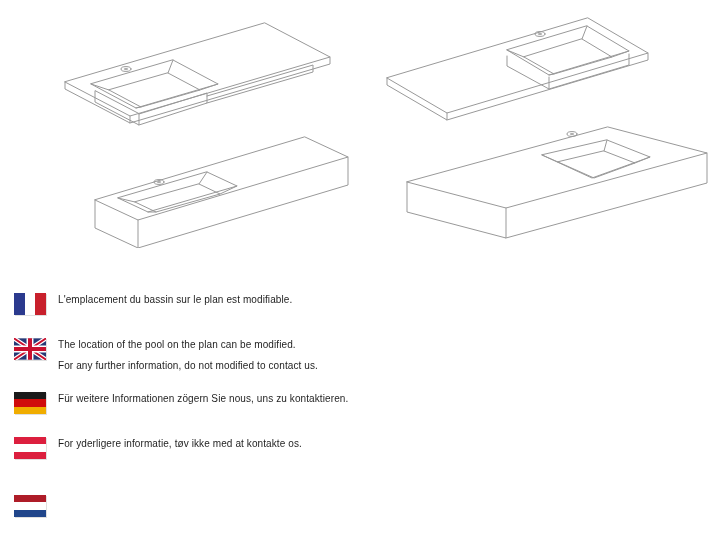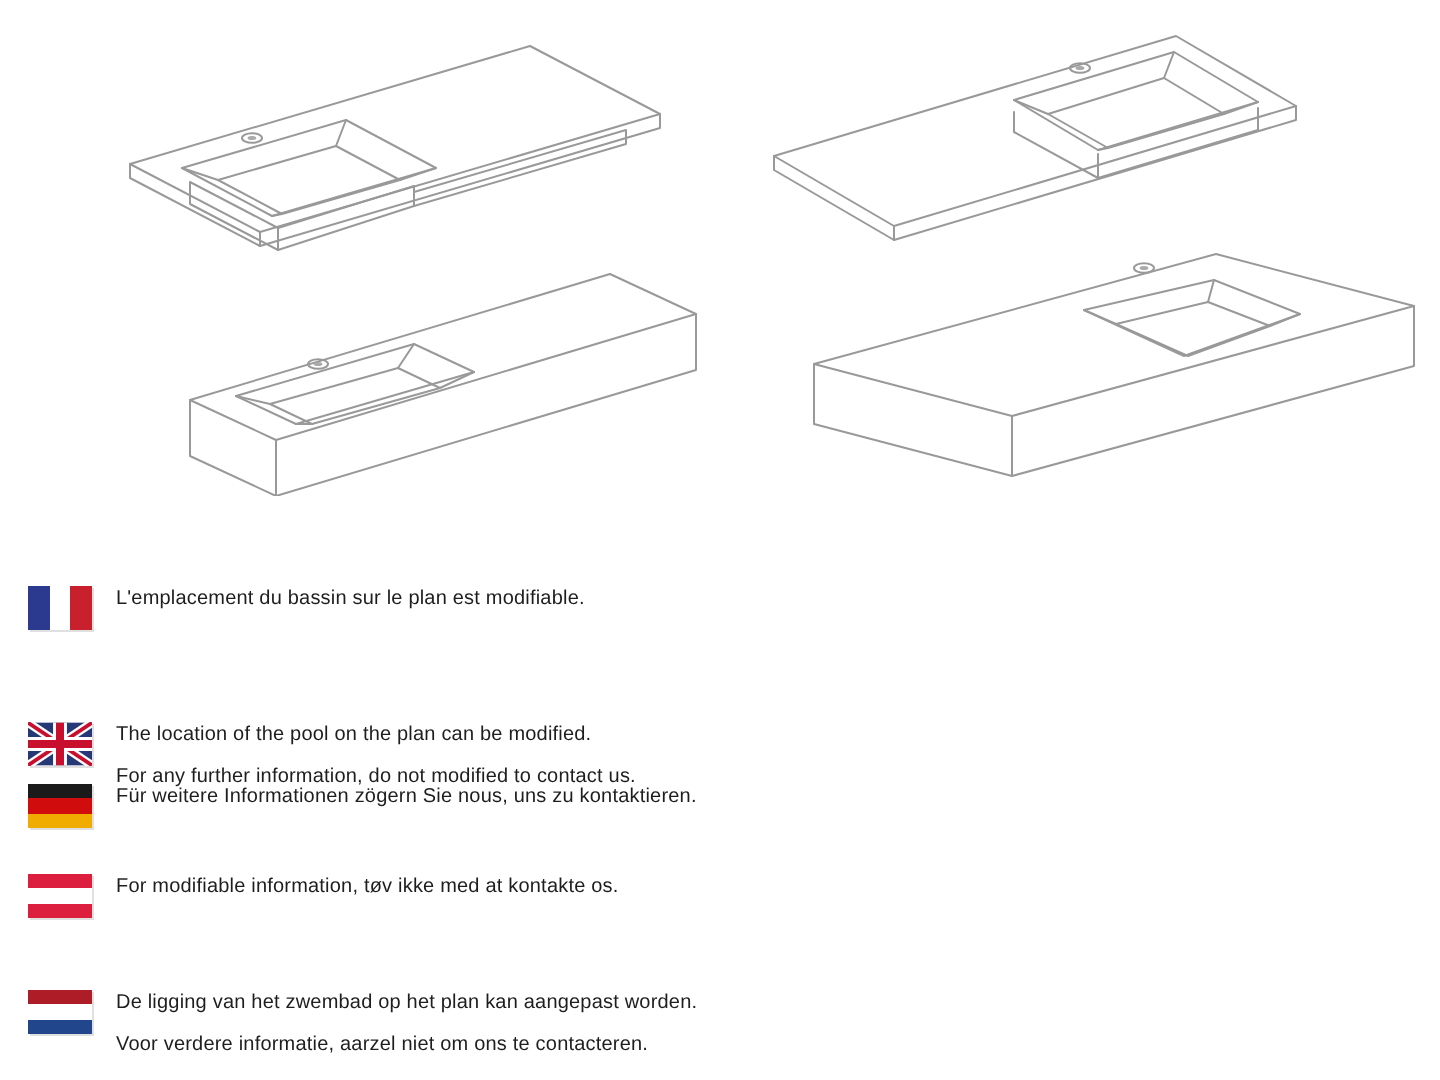--- a/index.html
+++ b/index.html
@@ -85,21 +85,21 @@
     <div class="flag vertical">
       <div class="stripe" style="background: rgb(43, 58, 142);"></div>
       <div class="stripe" style="background: rgb(255, 255, 255);"></div>
       <div class="stripe" style="background: rgb(200, 32, 44);"></div>
     </div>
     <div class="notice-text">
       <div class="notice-line">L'emplacement du bassin sur le plan est modifiable.</div>
     </div>
   </div>
 
-  <div class="notice" style="top:357px;">
+  <div class="notice" style="top:334px;">
     <div class="flag">
       <svg viewBox="0 0 60 40">
         <rect width="60" height="40" style="fill: rgb(38, 57, 118);"></rect>
         <path d="M0,0 L60,40 M60,0 L0,40" stroke-width="8" fill="none" style="stroke: rgb(255, 255, 255);"></path>
         <path d="M0,0 L60,40 M60,0 L0,40" stroke-width="3.5" fill="none" style="stroke: rgb(200, 16, 46);"></path>
         <path d="M30,0 L30,40 M0,20 L60,20" stroke-width="13" fill="none" style="stroke: rgb(255, 255, 255);"></path>
         <path d="M30,0 L30,40 M0,20 L60,20" stroke-width="7.5" fill="none" style="stroke: rgb(200, 16, 46);"></path>
       </svg>
     </div>
     <div class="notice-text">
@@ -119,29 +119,25 @@
     </div>
   </div>
 
   <div class="notice" style="top:433px;">
     <div class="flag horizontal">
       <div class="stripe" style="background: rgb(220, 31, 62);"></div>
       <div class="stripe" style="background: rgb(255, 255, 255);"></div>
       <div class="stripe" style="background: rgb(220, 31, 62);"></div>
     </div>
     <div class="notice-text">
-      <div class="notice-line">For modifiable information, tøv ikke med at kontakte os.</div>
+      <div class="notice-line">For yderligere informatie, tøv ikke med at kontakte os.</div>
     </div>
   </div>
 
   <div class="notice" style="top:491px;">
     <div class="flag horizontal">
       <div class="stripe" style="background: rgb(174, 28, 40);"></div>
       <div class="stripe" style="background: rgb(255, 255, 255);"></div>
       <div class="stripe" style="background: rgb(33, 70, 139);"></div>
     </div>
-    <div class="notice-text">
-      <div class="notice-line">De ligging van het zwembad op het plan kan aangepast worden.</div>
-      <div class="notice-line">Voor verdere informatie, aarzel niet om ons te contacteren.</div>
-    </div>
   </div>
 
 </div>
 
 </body></html>

